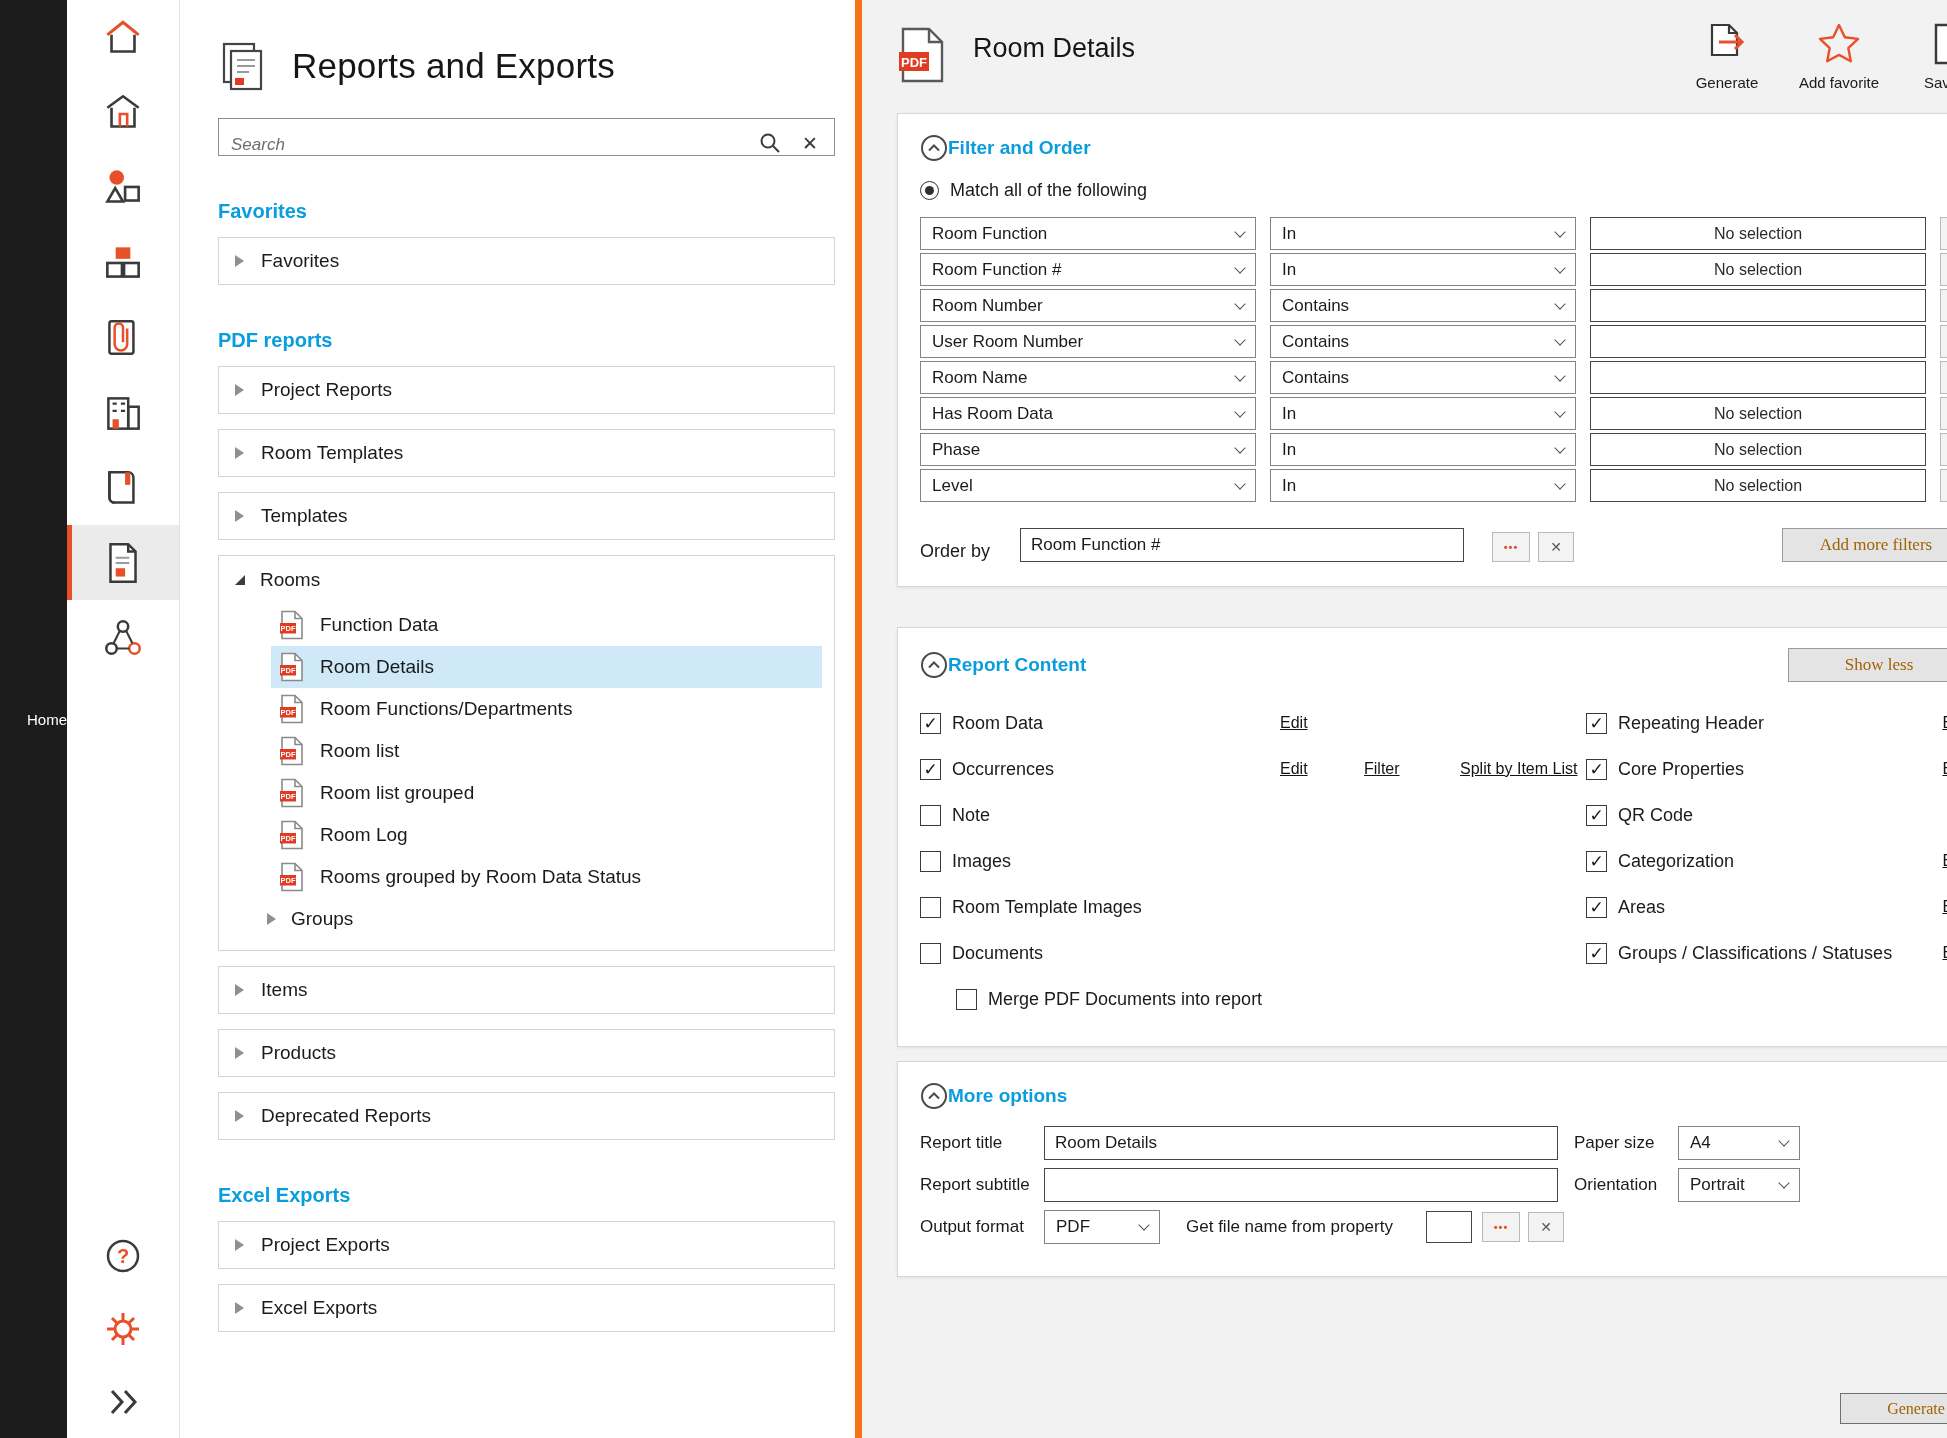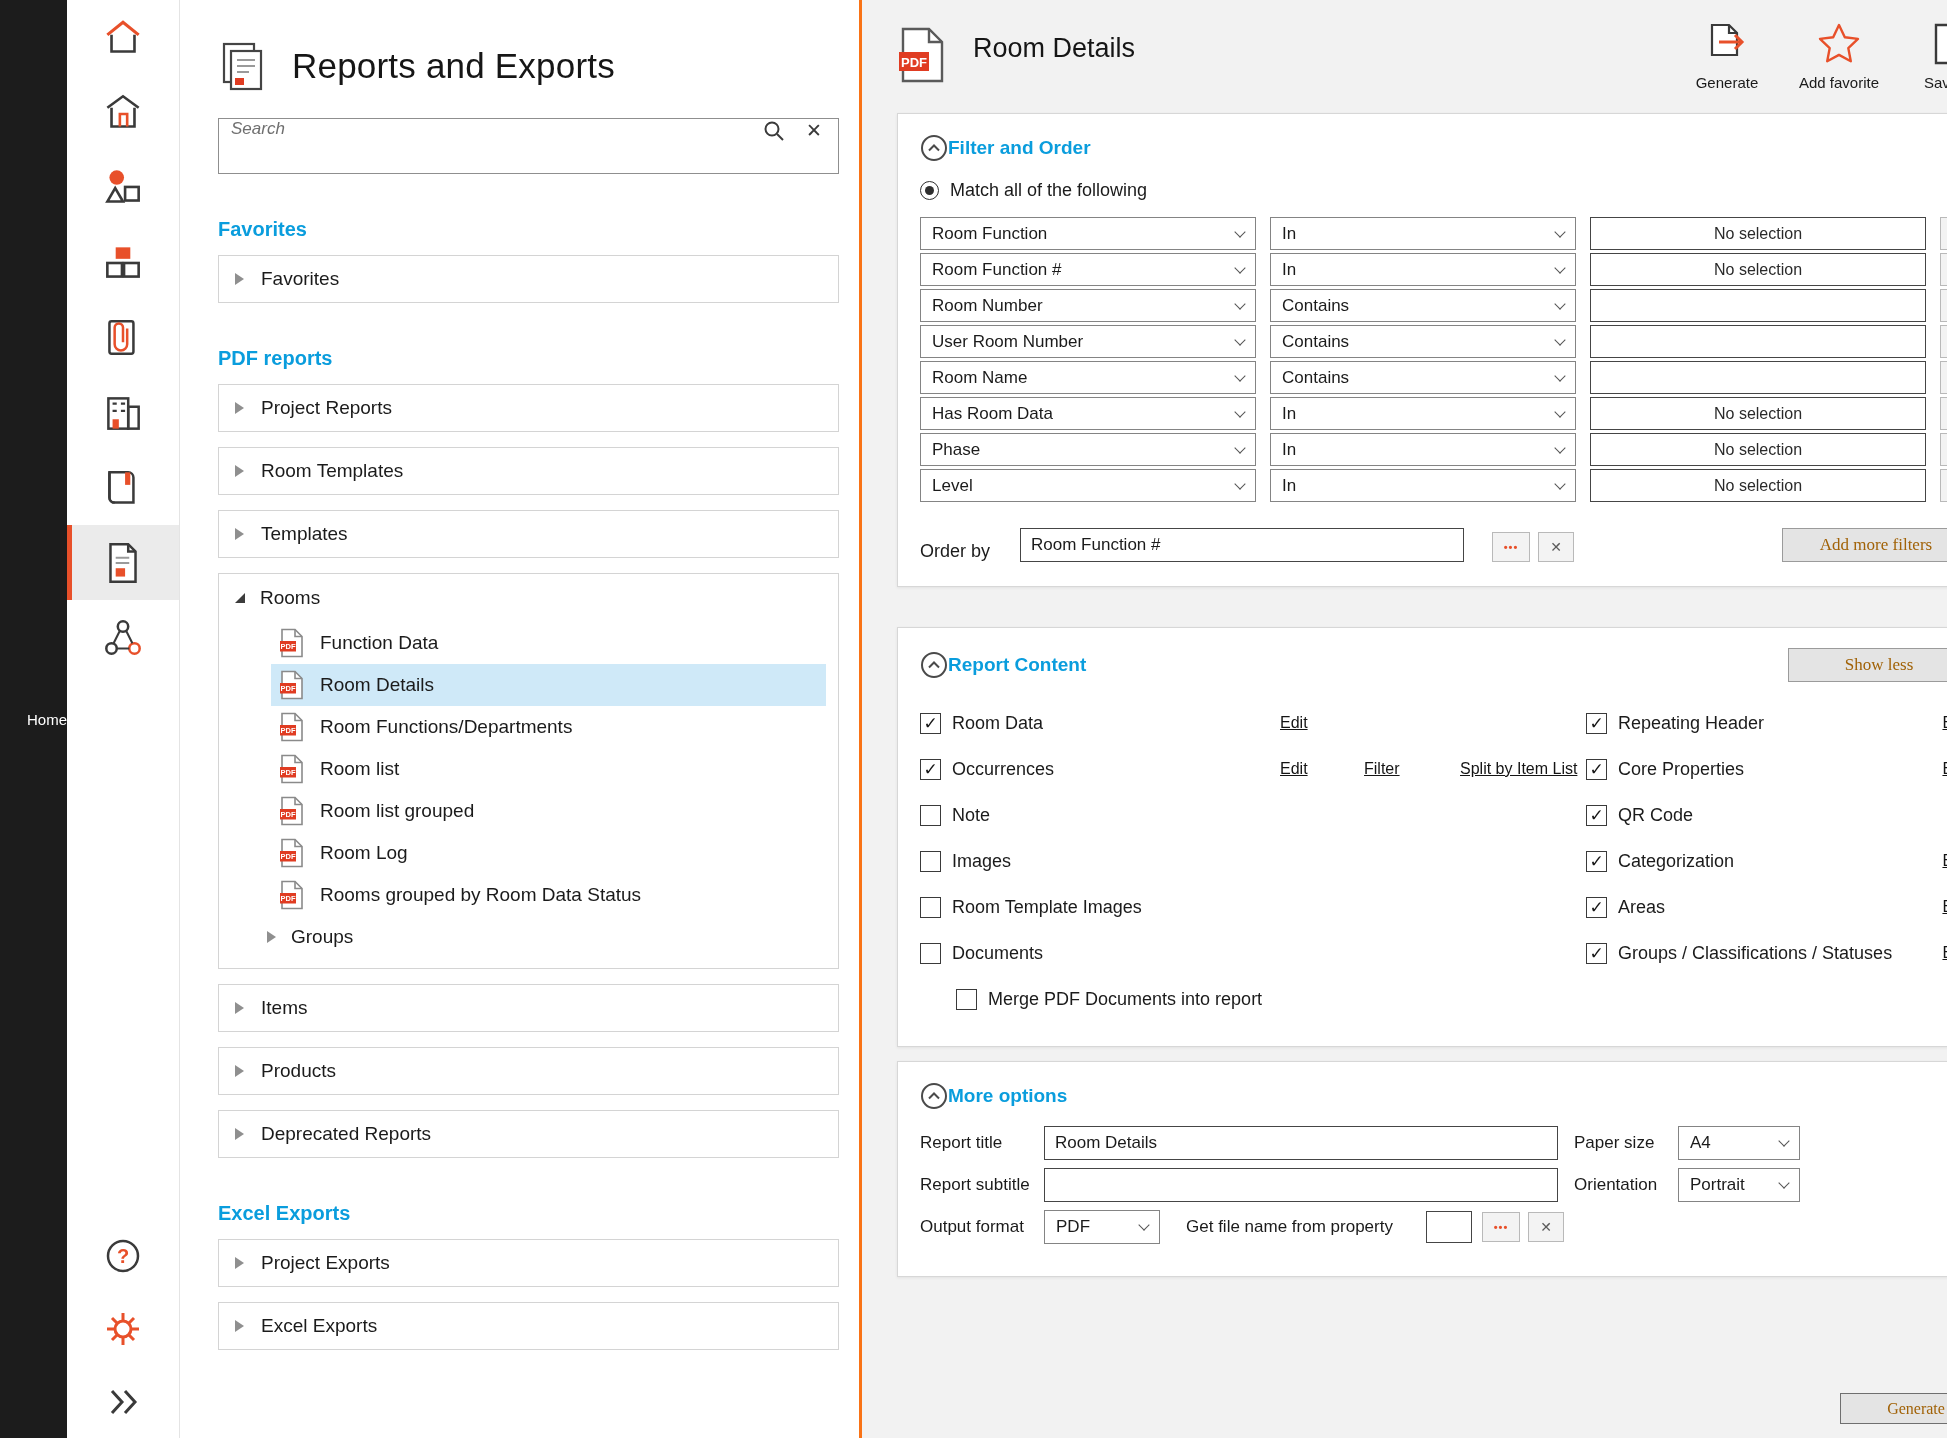--- a/index.html
+++ b/index.html
@@ -10,24 +10,24 @@
 .topbar{flex:0 0 37px;background:#1c1c1c;color:#fff;font-size:15px;display:flex;align-items:center;padding-left:27px}
 .shell{flex:1;display:flex;min-height:0}
 
 .rail{flex:0 0 113px;background:#fff;border-right:1px solid #e4e4e4;display:flex;flex-direction:column}
 .rail-btn{height:75px;display:flex;align-items:center;justify-content:center;position:relative;cursor:pointer}
 .rail-btn.selected{background:#ebebeb}
 .rail-btn.selected::before{content:"";position:absolute;left:0;top:0;bottom:0;width:5px;background:#e8502a}
 .rail-flex{flex:1}
 .rail-btn.small{height:73px}
 
-.lp{flex:0 0 682px;background:#fff;border-right:3px solid #f97316;padding:40px 20px 16px 38px;overflow:hidden}
+.lp{flex:0 0 682px;background:#fff;border-right:7px solid #f97316;padding:40px 20px 16px 38px;overflow:hidden}
 .lp-title{display:flex;align-items:center;gap:22px}
 .lp-title h1{font-size:35px;font-weight:400;color:#161616;letter-spacing:.2px}
-.search{margin-top:26px;height:56px;border:1px solid #8f8f8f;display:flex;align-items:flex-start;padding:0 12px;gap:16px;background:#fff}
+.search{margin-top:26px;height:38px;border:1px solid #8f8f8f;display:flex;align-items:flex-end;padding:0 12px;gap:16px;background:#fff}
 .search input{flex:1;border:none;outline:none;font-size:17px;color:#444;font-family:inherit;background:transparent}
 .search input::placeholder{color:#6f6f6f;font-style:italic}
 .search .clear{font-size:19px;color:#3a3a3a;cursor:pointer;padding:0 4px}
 .lp-h{margin:44px 0 14px;font-size:20px;font-weight:700;color:#0a9ddd}
 .group{border:1px solid #d4d4d4;height:48px;display:flex;align-items:center;gap:17px;padding:0 16px;margin-bottom:15px;font-size:19px;background:#fff;cursor:pointer}
 .tri-r{width:0;height:0;border-left:9px solid #8f8f8f;border-top:6px solid transparent;border-bottom:6px solid transparent;flex:0 0 auto}
 .tri-exp{width:0;height:0;border-bottom:10px solid #3c3c3c;border-left:10px solid transparent;flex:0 0 auto}
 .group-exp{border:1px solid #d4d4d4;margin-bottom:15px;padding:0 8px 10px;background:#fff}
 .ghead{height:48px;display:flex;align-items:center;gap:15px;padding:0 8px;font-size:19px;cursor:pointer}
 .tree-item{height:42px;display:flex;align-items:center;gap:15px;margin-left:44px;margin-right:4px;padding:0 8px;font-size:19px;cursor:pointer}

